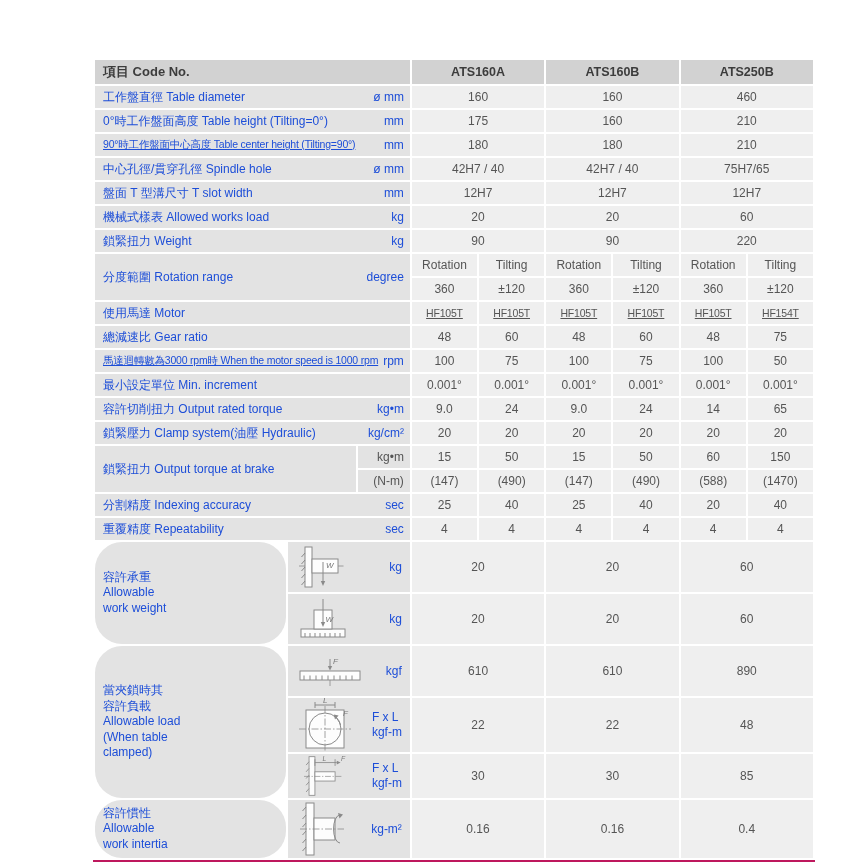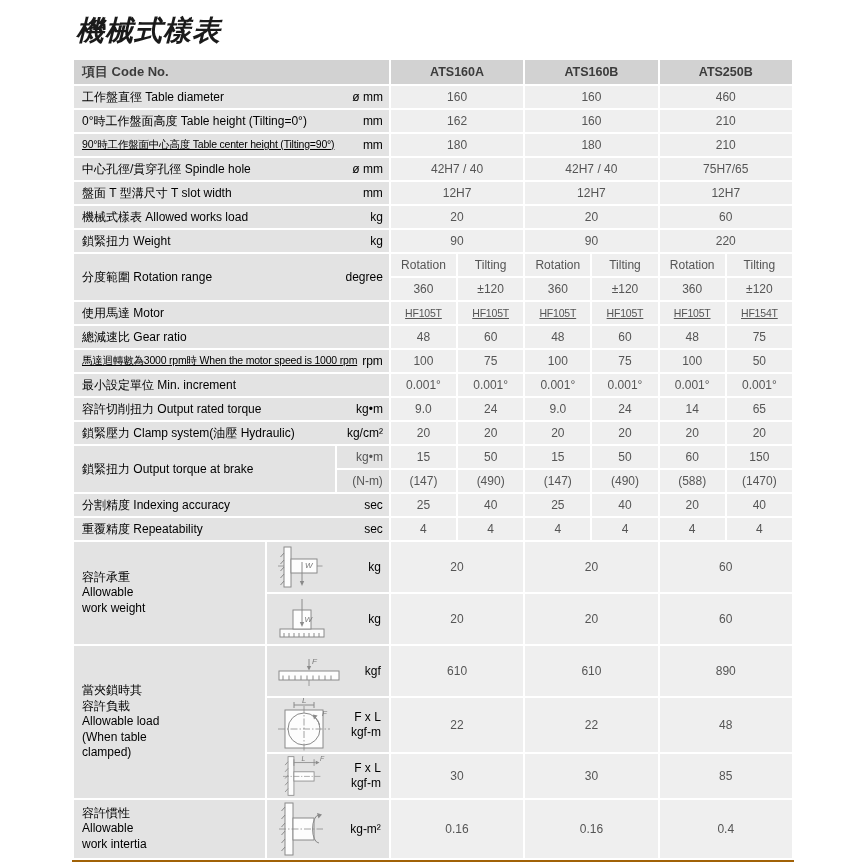--- a/index.html
+++ b/index.html
@@ -1,45 +1,44 @@
 <!DOCTYPE html>
 <html><head>
 <meta charset="utf-8">
 <style>
   html,body{margin:0;padding:0;background:#fff;}
   body{width:850px;height:864px;position:relative;font-family:"Liberation Sans",sans-serif;color:#4d4d4d;}
   .page-title{position:absolute;left:76px;top:12px;display:flex;align-items:baseline;gap:12px;}
   .title-zh{font-size:28px;font-weight:bold;font-style:italic;color:#1a1a1a;letter-spacing:1px;}
   .title-en{font-size:21px;font-weight:bold;font-style:italic;color:#e60012;}
-  table.spec{position:absolute;left:72px;top:58px;width:722px;border-collapse:separate;border-spacing:2px;table-layout:fixed;background:#fff;border-bottom:2px solid #a16207;}
+  table.spec{position:absolute;left:93px;top:58px;width:722px;border-collapse:separate;border-spacing:2px;table-layout:fixed;background:#fff;border-bottom:2px solid #be185d;}
   td{background:#efefef;height:22px;font-size:12px;text-align:center;vertical-align:middle;padding:0;color:#555;overflow:hidden;}
-  td.lab{background:#e3e3e3;text-align:left;padding:0 6px 0 8px;color:#000000;}
+  td.lab{background:#e3e3e3;text-align:left;padding:0 6px 0 8px;color:#1d4ed8;}
   td.hdr{background:#d2d2d2;height:24px;font-weight:bold;color:#3c3c3c;font-size:12.5px;}
   td.hdr.lab{font-size:13px;}
   td.ucell{background:#e3e3e3;text-align:right;padding:0 6px 0 2px;}
   .lr{display:flex;justify-content:space-between;align-items:center;gap:4px;}
   .lt{white-space:nowrap;}
-  .ut{white-space:nowrap;text-align:right;}
+  .ut{white-space:nowrap;text-align:left;}
   .sm{font-size:10.5px;letter-spacing:-0.2px;text-decoration:underline;}
-  .pre{white-space:pre-line;line-height:1.25;}
+  .pre{white-space:pre-line;line-height:1.25;border-radius:27px;}
   td.sec{vertical-align:middle;line-height:1.3;}
   .iconunit{display:flex;justify-content:space-between;align-items:center;padding:0 2px;}
   tr.h50>td{height:50px;} tr.h54>td{height:54px;} tr.h44>td{height:44px;} tr.h58>td{height:58px;}
   
   .s{stroke:#8a8a8a;stroke-width:1;fill:none;}
   .sf{stroke:#8a8a8a;stroke-width:1;fill:#fdfdfd;}
   .cl{stroke:#8a8a8a;stroke-width:0.8;fill:none;stroke-dasharray:7 2 1.5 2;}
   .ah{fill:#8a8a8a;stroke:none;}
   .tx{fill:#777;stroke:none;font-size:8px;font-style:italic;font-family:"Liberation Sans",sans-serif;}
 </style>
 </head>
 <body>
 
 <div class="page-title">
-  <span class="title-zh">機械式樣表</span>
 </div>
 
 <table class="spec">
   <colgroup>
     <col style="width:190px">
       <col style="width:68px">
       <col style="width:52px">
     <col style="width:65px">
       <col style="width:65px">
       <col style="width:65px">
@@ -67,21 +66,21 @@
     <td colspan="2">160</td>
     <td colspan="2">460</td>
   </tr>
   <tr>
     <td class="lab" colspan="3">
           <div class="lr">
             <span class="lt">0°時工作盤面高度 Table height (Tilting=0°)</span>
             <span class="ut">mm</span>
           </div>
         </td>
-    <td colspan="2">162</td>
+    <td colspan="2">175</td>
     <td colspan="2">160</td>
     <td colspan="2">210</td>
   </tr>
   <tr>
     <td class="lab" colspan="3">
           <div class="lr">
             <span class="lt sm">90°時工作盤面中心高度 Table center height (Tilting=90°)</span>
             <span class="ut">mm</span>
           </div>
         </td>

